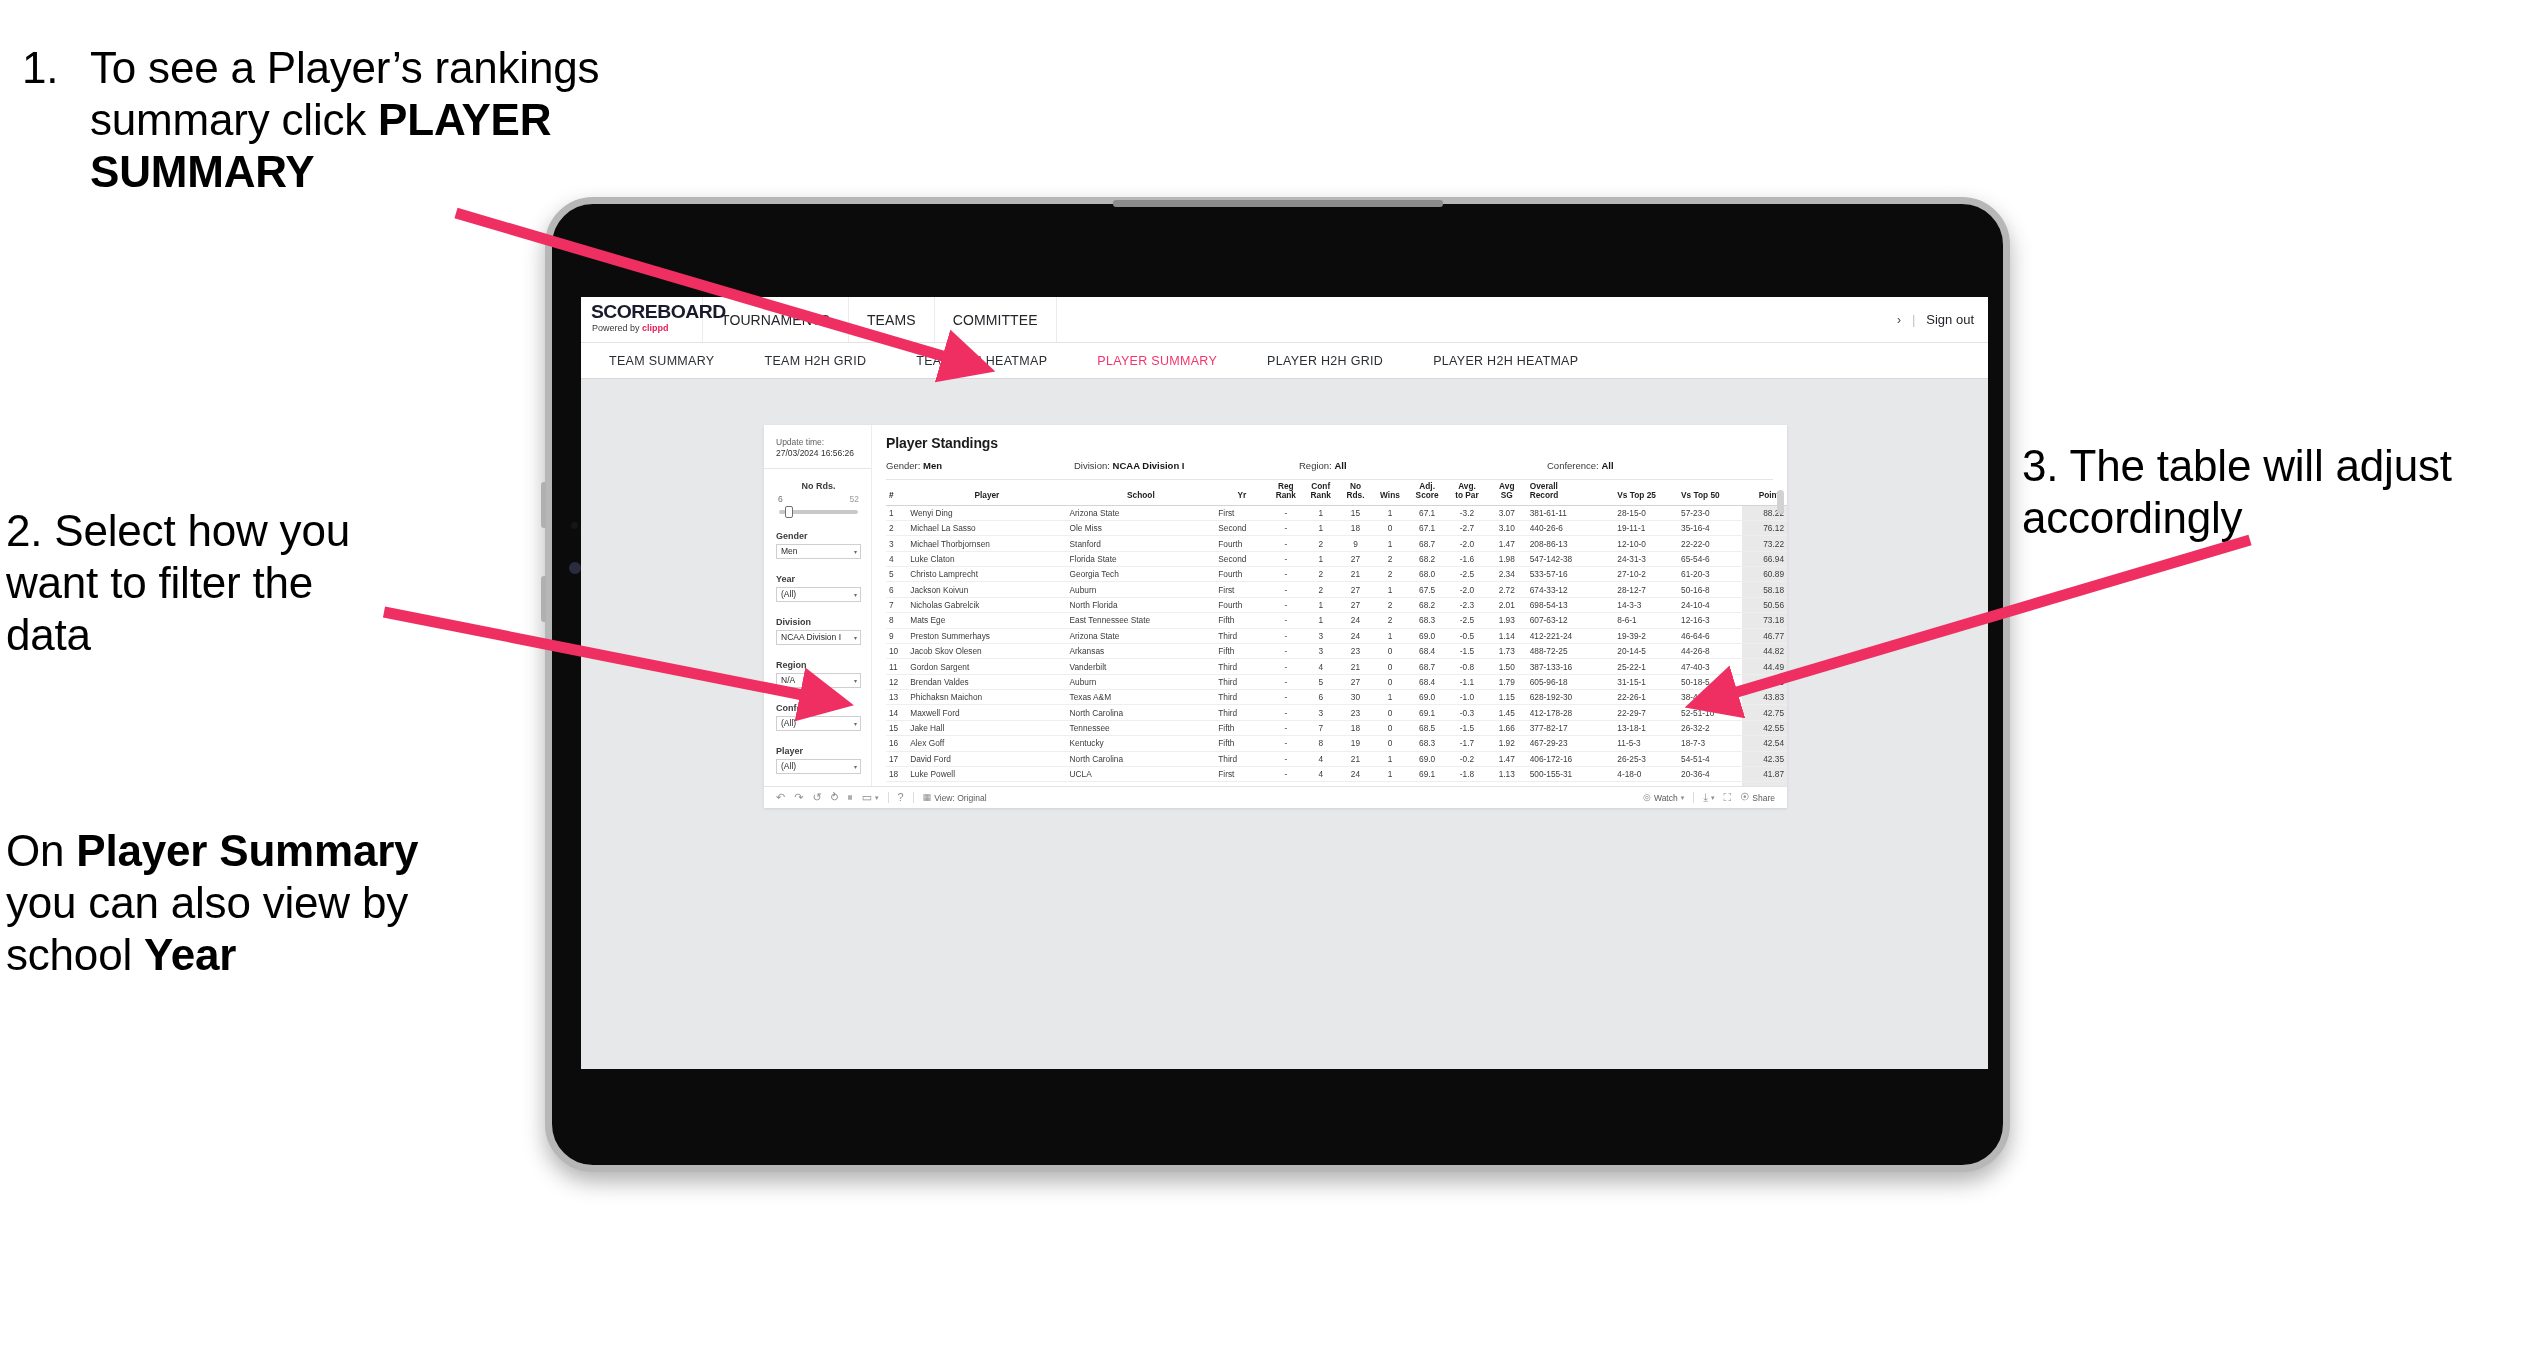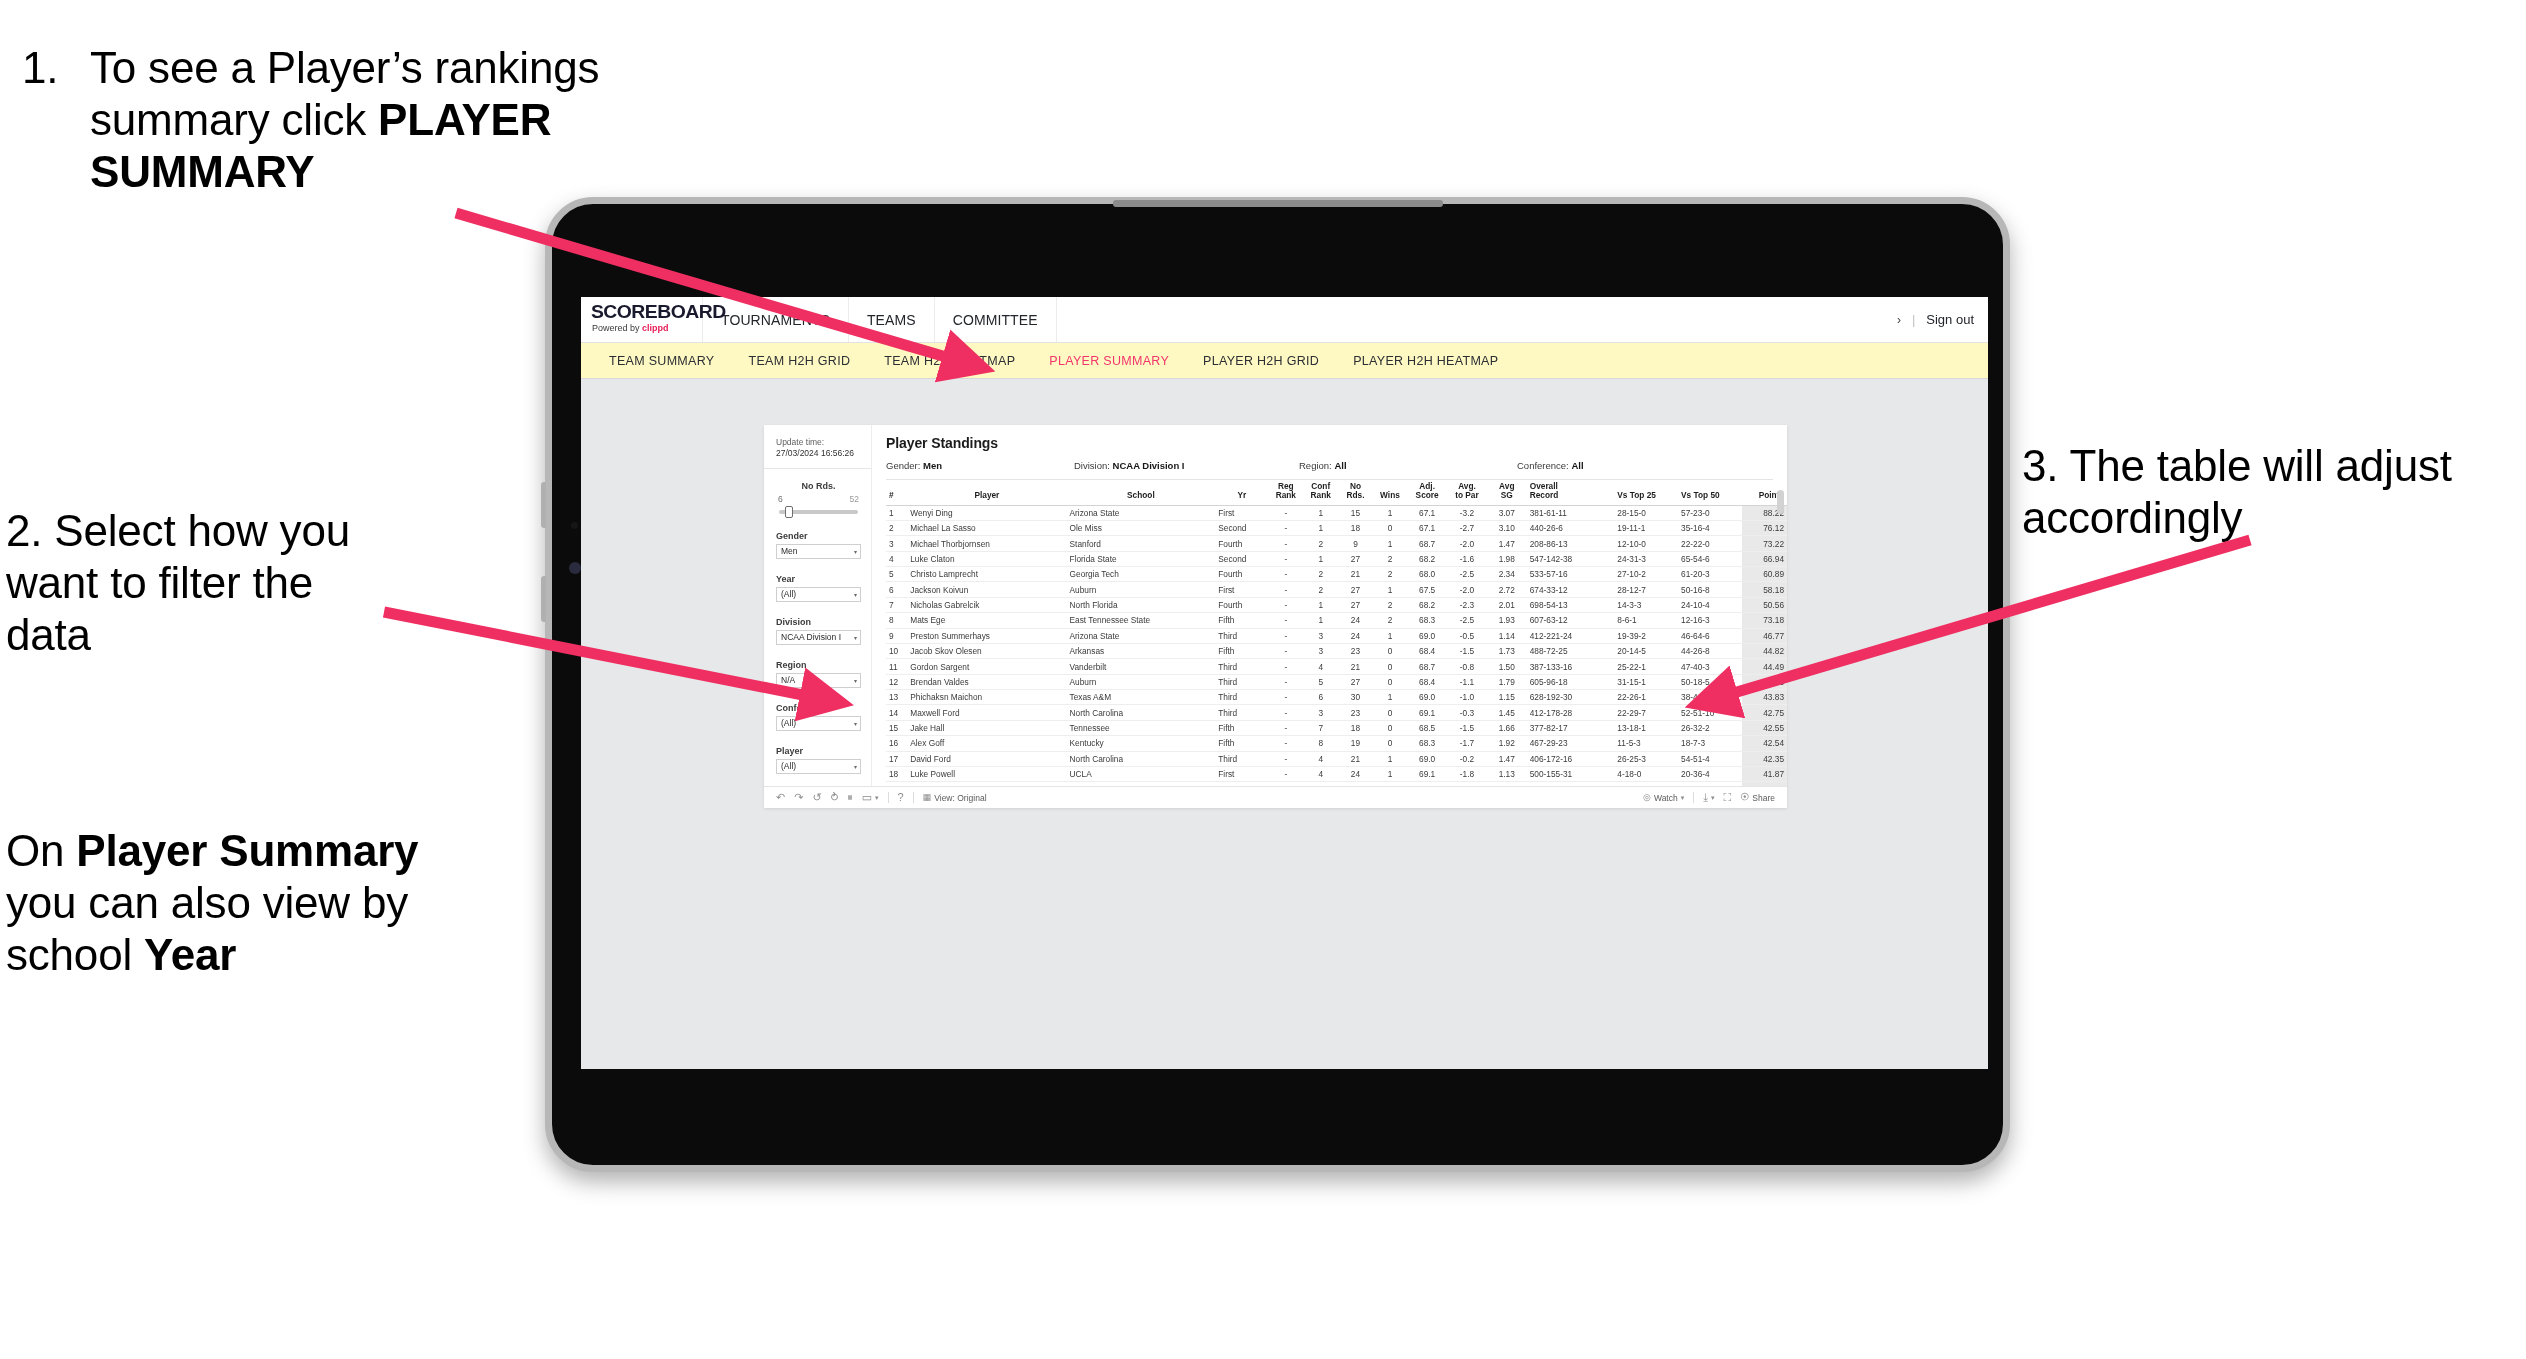--- a/index.html
+++ b/index.html
@@ -98,22 +98,22 @@
   }
   #signout-wrap {
     margin-left: auto; display: flex; align-items: center;
     padding-right: 14px; gap: 11px; font-size: 13px; color: #22252a;
   }
   #signout-wrap .sep { color: #c2c2c2; }
   .chev-small { color: #444; font-size: 12px; }
 
   
   #subnav {
-    height: 36px; background: #fef9c3;
-    display: flex; align-items: center; gap: 0px;
+    height: 36px; background: #ffffff;
+    display: flex; align-items: center; gap: 16px;
     border-bottom: 1px solid #d8d8d8;
     padding-left: 11px;
     text-align: right;
   }
   .subnav-item {
     font-size: 12.5px; color: #2b2e33; padding: 0 17px;
     cursor: pointer; letter-spacing: 0.3px; white-space: nowrap;
   }
   .subnav-item.active { color: #f2356c; }
 
@@ -162,21 +162,21 @@
   #table-head-zone { padding: 10px 14px 0 14px; }
   #viz-title { font-size: 14px; font-weight: 700; color: #1b1b1b; letter-spacing: -0.1px; }
   #filter-summary {
     display: flex; margin-top: 9px; font-size: 9.5px; color: #3a3a3a;
     border-bottom: 1px solid #e4e4e4; padding-bottom: 8px;
   }
   #filter-summary .fs { white-space: nowrap; }
   #filter-summary .fs b { font-weight: 700; color: #171717; }
   #filter-summary .fs:nth-child(1) { width: 188px; }
   #filter-summary .fs:nth-child(2) { width: 225px; }
-  #filter-summary .fs:nth-child(3) { width: 218px; }
+  #filter-summary .fs:nth-child(3) { width: 248px; }
 
   #grid-wrap { flex: 1; min-height: 0; overflow: hidden; position: relative; padding: 0 0 0 14px; }
   table.standings { border-collapse: collapse; width: 100%; font-size: 8.3px; color: #2f2f2f; }
   table.standings thead th {
     font-weight: 700; color: #1d1d1d; font-size: 8.3px;
     vertical-align: bottom; padding: 2px 3px 4px 3px;
     border-bottom: 1px solid #d4d4d4; line-height: 1.12;
     white-space: pre-line;
   }
   table.standings tbody td {

